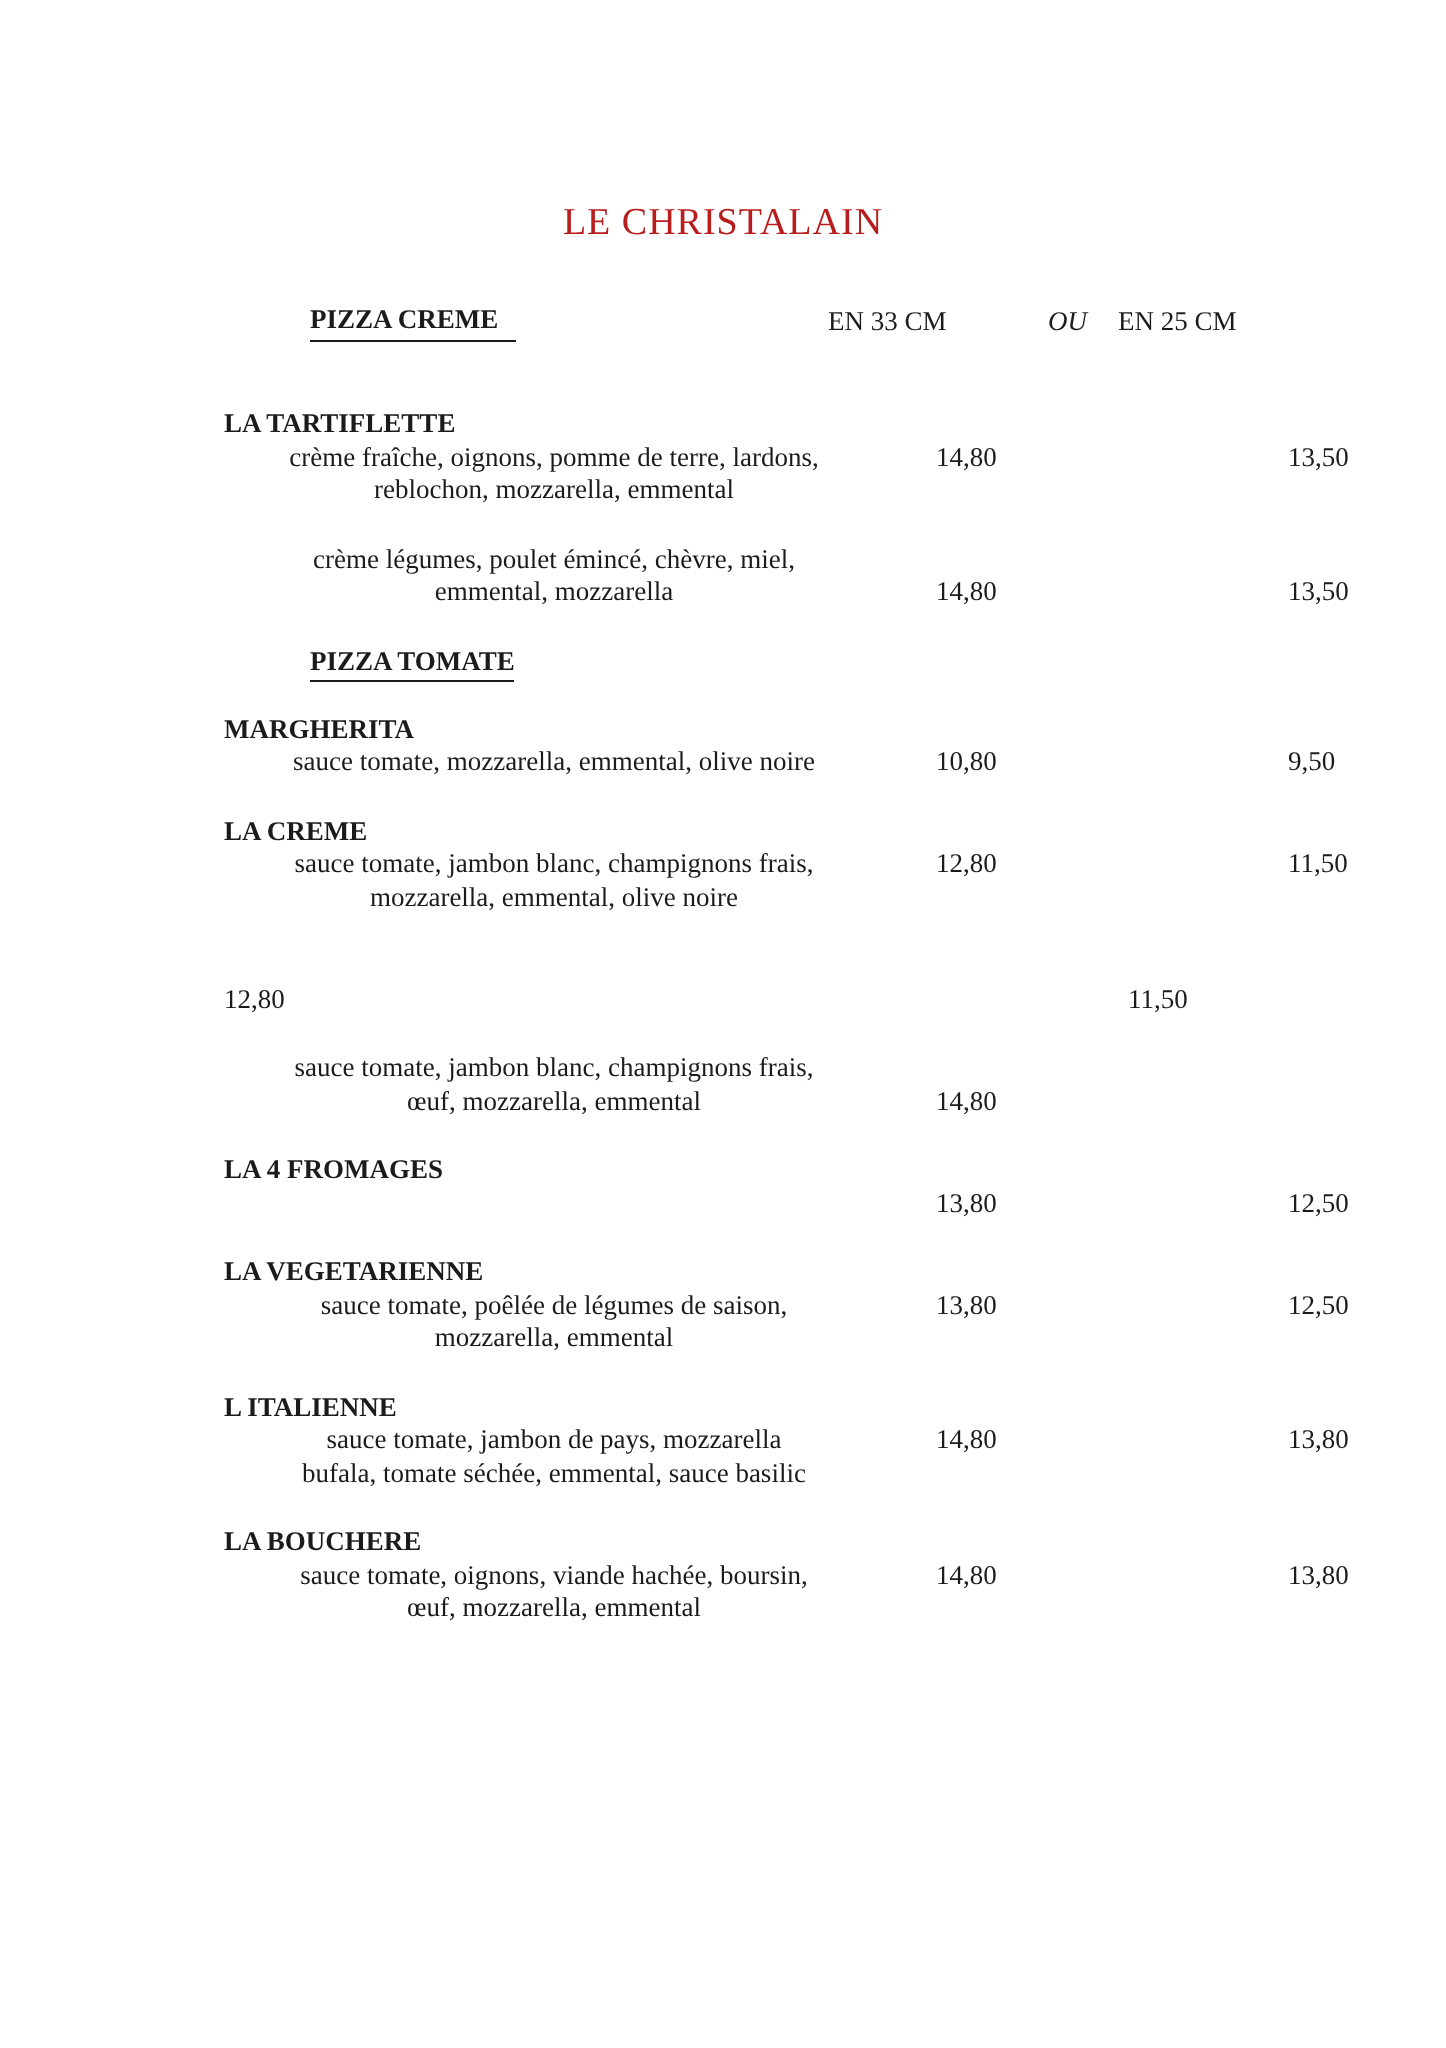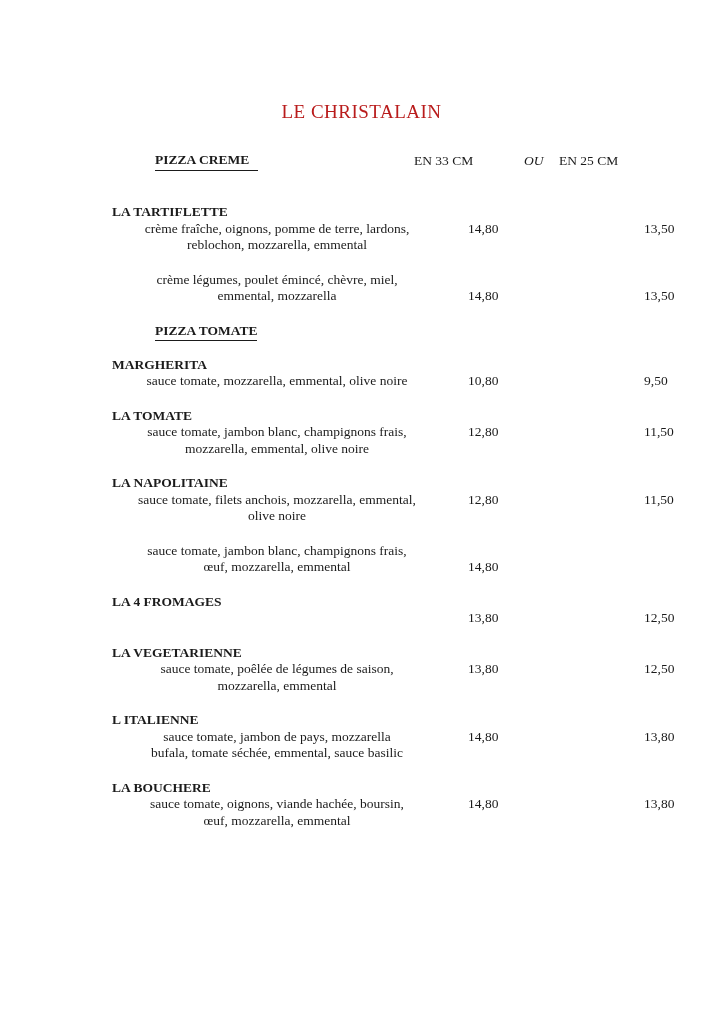--- a/index.html
+++ b/index.html
@@ -119,35 +119,30 @@
         <div class="item-name">MARGHERITA</div>
         <div class="item-desc">sauce tomate, mozzarella, emmental, olive noire</div>
       </div>
       <div class="price">10,80</div>
       <div></div>
       <div class="price">9,50</div>
     </div>
 
     <div class="item">
       <div>
-        <div class="item-name">LA TOMATE</div>
+        <div class="item-name">LA CREME</div>
         <div class="item-desc">sauce tomate, jambon blanc, champignons frais,
 mozzarella, emmental, olive noire</div>
       </div>
       <div class="price">12,80</div>
       <div></div>
       <div class="price">11,50</div>
     </div>
 
     <div class="item">
-      <div>
-        <div class="item-name">LA NAPOLITAINE</div>
-        <div class="item-desc">sauce tomate, filets anchois, mozzarella, emmental,
-olive noire</div>
-      </div>
       <div class="price">12,80</div>
       <div></div>
       <div class="price">11,50</div>
     </div>
 
     <div class="item">
       <div>
         <div class="item-desc">sauce tomate, jambon blanc, champignons frais,
 œuf, mozzarella, emmental</div>
       </div>

